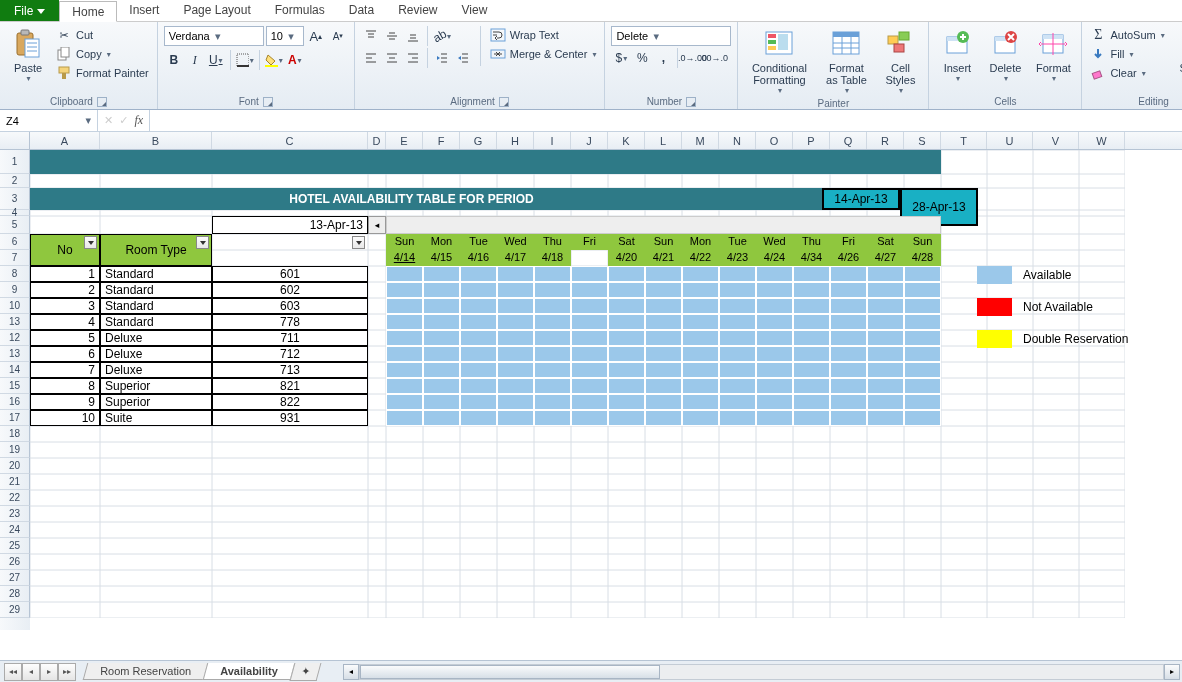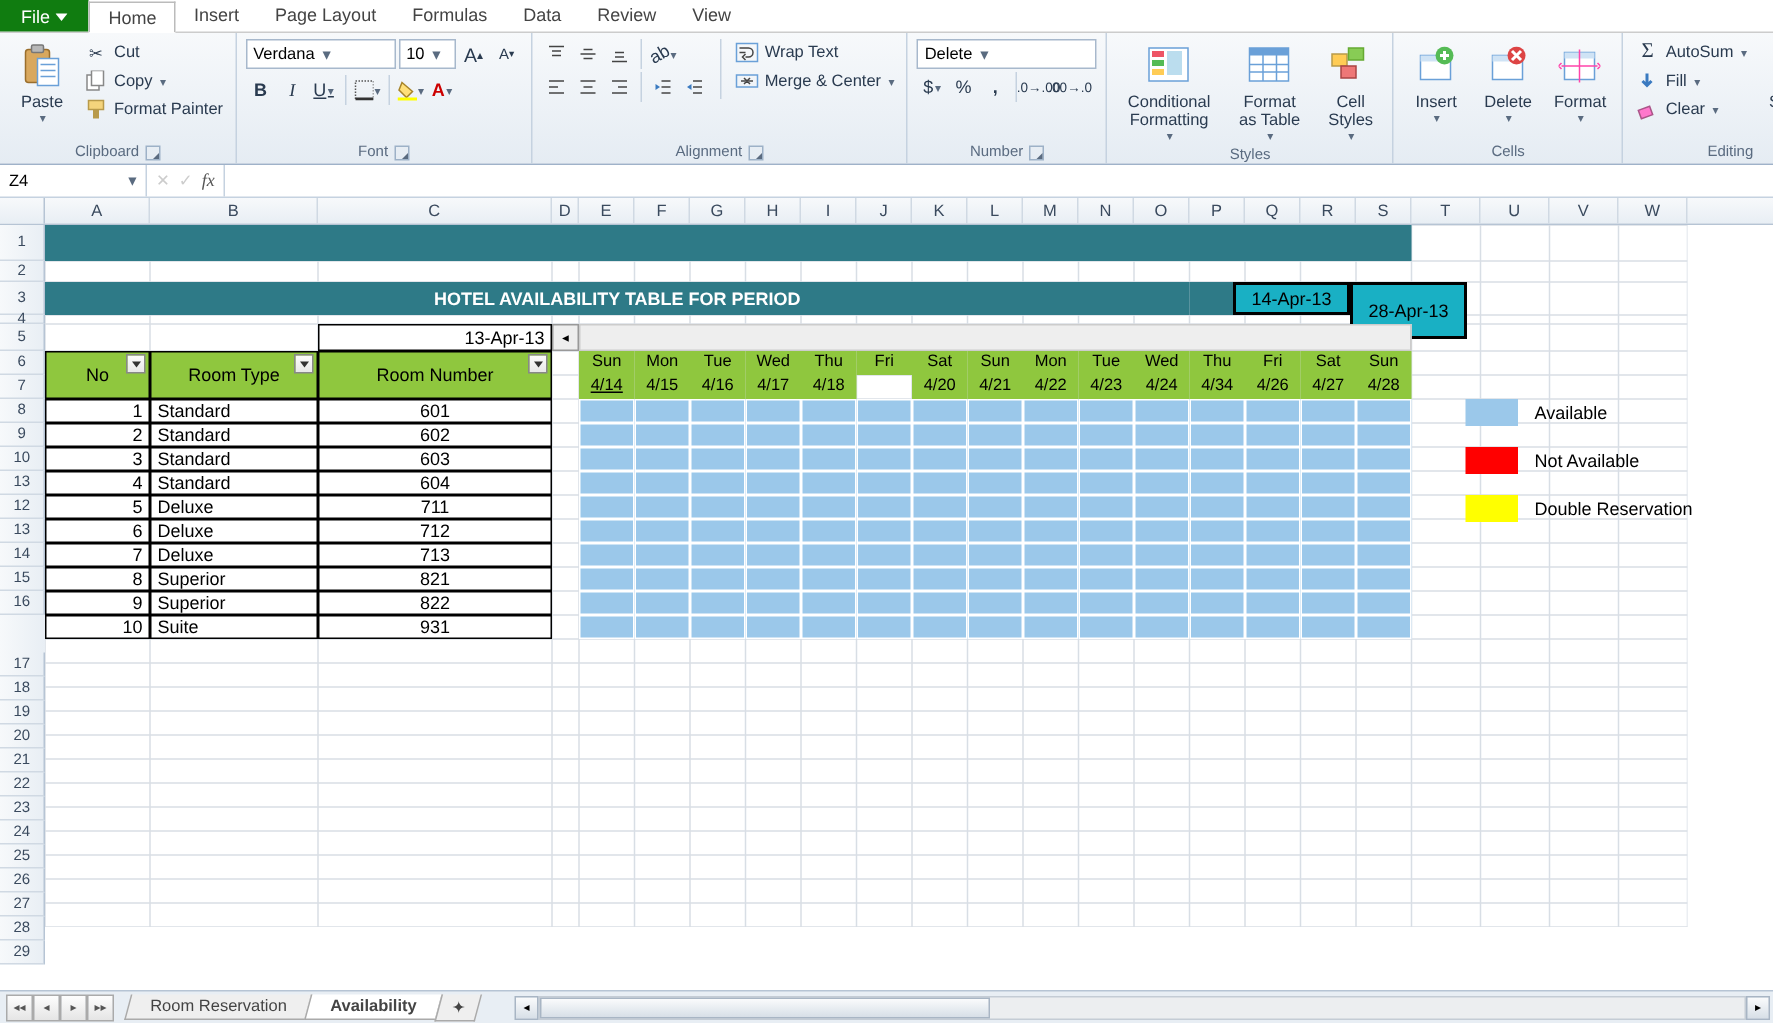--- a/index.html
+++ b/index.html
@@ -351,21 +351,21 @@
               <rect x="3" y="6" width="10" height="8" fill="#fc5" stroke="#b89a4a"></rect>
               <rect x="14" y="2" width="10" height="8" fill="#8c5" stroke="#6a3"></rect>
               <rect x="9" y="14" width="10" height="8" fill="#e77" stroke="#a44"></rect>
             </svg>
           </div>
           <span class="lbl" style="width:36px">Cell Styles</span>
           <span class="dd-caret">▾</span>
         </div>
     </div>
     <div class="rib-group-label">
-        <span>Styles</span>
+        <span>Painter</span>
       </div>
   </div>
 
   <div class="rib-group">
     <div class="rib-body">
       <div class="big-btn">
           <div class="ic">
             <svg width="28" height="26">
               <rect x="4" y="6" width="20" height="16" fill="#fff" stroke="#6aa0d8"></rect>
               <rect x="4" y="6" width="20" height="4" fill="#cfe3f5"></rect>
@@ -504,21 +504,21 @@
         <div class="rowh" style="height: 16px; line-height: 16px;">7</div>
         <div class="rowh" style="height: 16px; line-height: 16px;">8</div>
         <div class="rowh" style="height: 16px; line-height: 16px;">9</div>
         <div class="rowh" style="height: 16px; line-height: 16px;">10</div>
         <div class="rowh" style="height: 16px; line-height: 16px;">13</div>
         <div class="rowh" style="height: 16px; line-height: 16px;">12</div>
         <div class="rowh" style="height: 16px; line-height: 16px;">13</div>
         <div class="rowh" style="height: 16px; line-height: 16px;">14</div>
         <div class="rowh" style="height: 16px; line-height: 16px;">15</div>
         <div class="rowh" style="height: 16px; line-height: 16px;">16</div>
-        <div class="rowh" style="height: 16px; line-height: 16px; margin-top: 25px;">17</div>
+        <div class="rowh" style="height: 16px; line-height: 16px;">17</div>
         <div class="rowh" style="height: 16px; line-height: 16px;">18</div>
         <div class="rowh" style="height: 16px; line-height: 16px;">19</div>
         <div class="rowh" style="height: 16px; line-height: 16px;">20</div>
         <div class="rowh" style="height: 16px; line-height: 16px;">21</div>
         <div class="rowh" style="height: 16px; line-height: 16px;">22</div>
         <div class="rowh" style="height: 16px; line-height: 16px;">23</div>
         <div class="rowh" style="height: 16px; line-height: 16px;">24</div>
         <div class="rowh" style="height: 16px; line-height: 16px;">25</div>
         <div class="rowh" style="height: 16px; line-height: 16px;">26</div>
         <div class="rowh" style="height: 16px; line-height: 16px;">27</div>
@@ -584,21 +584,20 @@
         </svg>
       <div class="cell-overlay" id="overlay">
           <div class="teal-bar" style="left: 0px; top: 0px; width: 911px; height: 24px;"></div>
           <div class="teal-bar title-text" style="left: 0px; top: 38px; width: 763px; height: 22px;">HOTEL AVAILABILITY TABLE FOR PERIOD</div>
           <div class="teal-bar" style="left: 763px; top: 38px; width: 148px; height: 22px; border-left: none;"></div>
           <div class="date-box" style="left: 792px; top: 38px; width: 78px; height: 22px;">14-Apr-13</div>
           <div class="date-box" style="left: 870px; top: 38px; width: 78px; height: 38px;">28-Apr-13</div>
           <div class="white-cell" style="left: 182px; top: 66px; width: 156px; height: 18px; justify-content: flex-end;">13-Apr-13</div>
           <div class="green-cell" style="left: 0px; top: 84px; width: 70px; height: 32px;">No</div>
           <div class="green-cell" style="left: 70px; top: 84px; width: 112px; height: 32px;">Room Type</div>
-          <div class="green-cell" style="left: 182px; top: 84px; width: 156px; height: 32px;">Room Number</div>
           <div class="filter-dd" style="left: 54px; top: 86px;"></div>
           <div class="filter-dd" style="left: 166px; top: 86px;"></div>
           <div class="filter-dd" style="left: 322px; top: 86px;"></div>
           <div class="scroll-btn" style="left: 338px; top: 66px; width: 18px; height: 18px;">◂</div>
           <div class="scroll-btn" style="left: 893px; top: 66px; width: 18px; height: 18px;">▸</div>
           <div class="" style="left: 356px; top: 66px; width: 555px; height: 18px; position: absolute; background: rgb(238, 238, 238); border: 1px solid rgb(204, 204, 204);"></div>
           <div class="day-hdr" style="left: 356px; top: 84px; width: 37px; height: 16px;">Sun</div>
           <div class="day-hdr" style="left: 356px; top: 100px; width: 37px; height: 16px; text-decoration: underline;">4/14</div>
           <div class="day-hdr" style="left: 393px; top: 84px; width: 37px; height: 16px;">Mon</div>
           <div class="day-hdr" style="left: 393px; top: 100px; width: 37px; height: 16px;">4/15</div>
@@ -677,21 +676,21 @@
           <div class="avail-cell" style="left: 615px; top: 148px; width: 37px; height: 16px;"></div>
           <div class="avail-cell" style="left: 652px; top: 148px; width: 37px; height: 16px;"></div>
           <div class="avail-cell" style="left: 689px; top: 148px; width: 37px; height: 16px;"></div>
           <div class="avail-cell" style="left: 726px; top: 148px; width: 37px; height: 16px;"></div>
           <div class="avail-cell" style="left: 763px; top: 148px; width: 37px; height: 16px;"></div>
           <div class="avail-cell" style="left: 800px; top: 148px; width: 37px; height: 16px;"></div>
           <div class="avail-cell" style="left: 837px; top: 148px; width: 37px; height: 16px;"></div>
           <div class="avail-cell" style="left: 874px; top: 148px; width: 37px; height: 16px;"></div>
           <div class="white-cell" style="left: 0px; top: 164px; width: 70px; height: 16px; justify-content: flex-end;">4</div>
           <div class="white-cell" style="left: 70px; top: 164px; width: 112px; height: 16px;">Standard</div>
-          <div class="white-cell" style="left: 182px; top: 164px; width: 156px; height: 16px; justify-content: center;">604</div>
+          <div class="white-cell" style="left: 182px; top: 164px; width: 156px; height: 16px; justify-content: center;">778</div>
           <div class="avail-cell" style="left: 356px; top: 164px; width: 37px; height: 16px;"></div>
           <div class="avail-cell" style="left: 393px; top: 164px; width: 37px; height: 16px;"></div>
           <div class="avail-cell" style="left: 430px; top: 164px; width: 37px; height: 16px;"></div>
           <div class="avail-cell" style="left: 467px; top: 164px; width: 37px; height: 16px;"></div>
           <div class="avail-cell" style="left: 504px; top: 164px; width: 37px; height: 16px;"></div>
           <div class="avail-cell" style="left: 541px; top: 164px; width: 37px; height: 16px;"></div>
           <div class="avail-cell" style="left: 578px; top: 164px; width: 37px; height: 16px;"></div>
           <div class="avail-cell" style="left: 615px; top: 164px; width: 37px; height: 16px;"></div>
           <div class="avail-cell" style="left: 652px; top: 164px; width: 37px; height: 16px;"></div>
           <div class="avail-cell" style="left: 689px; top: 164px; width: 37px; height: 16px;"></div>

